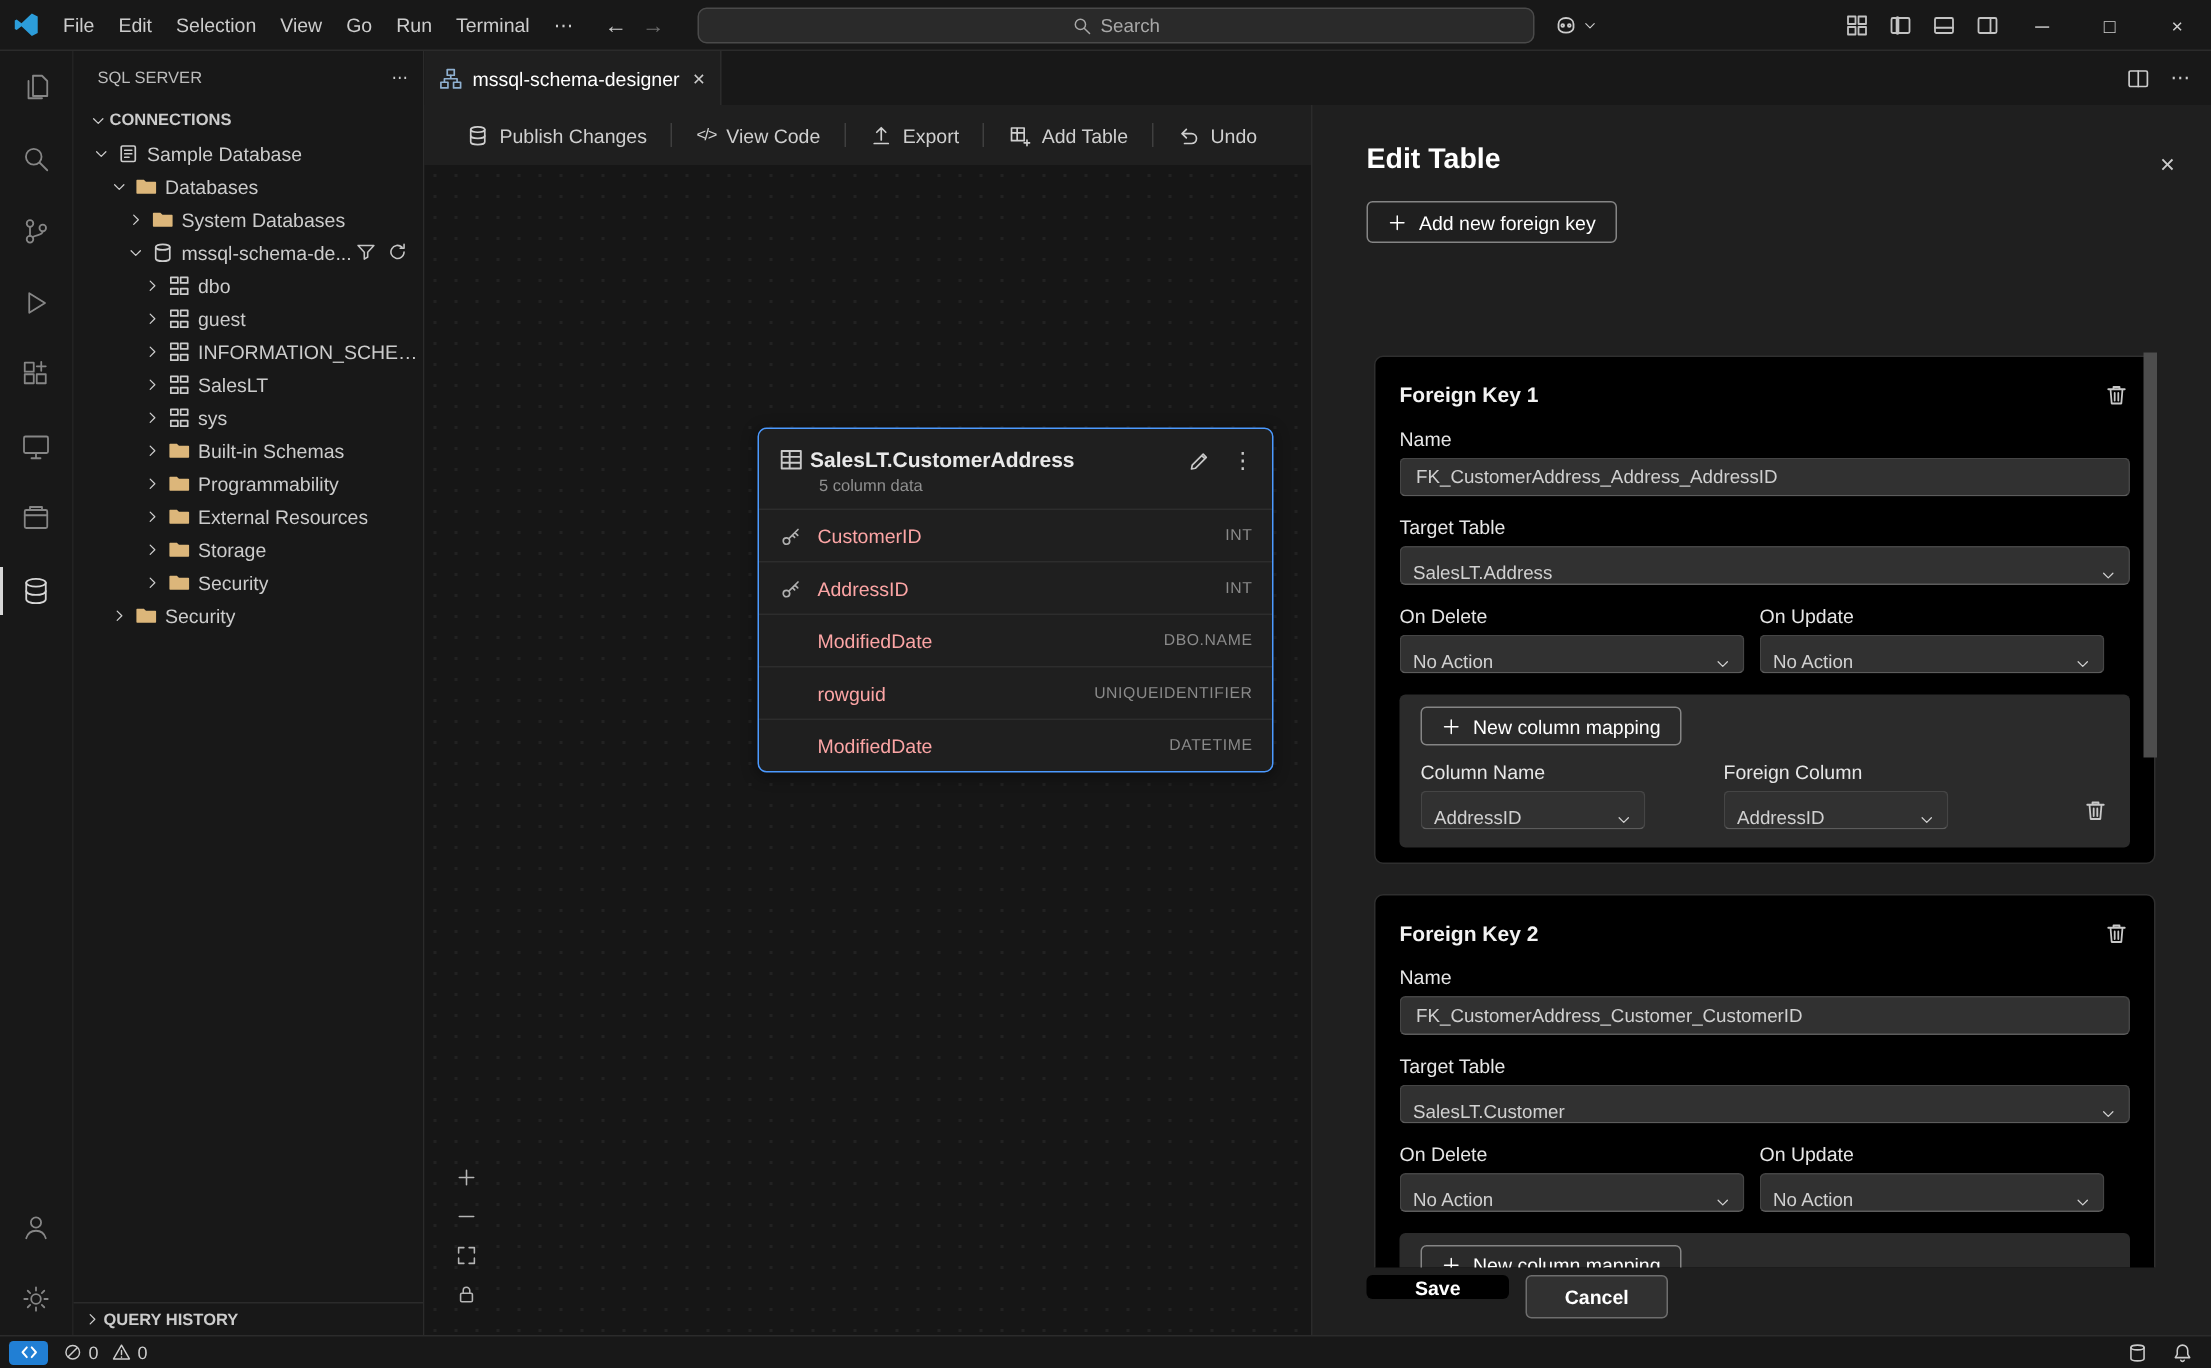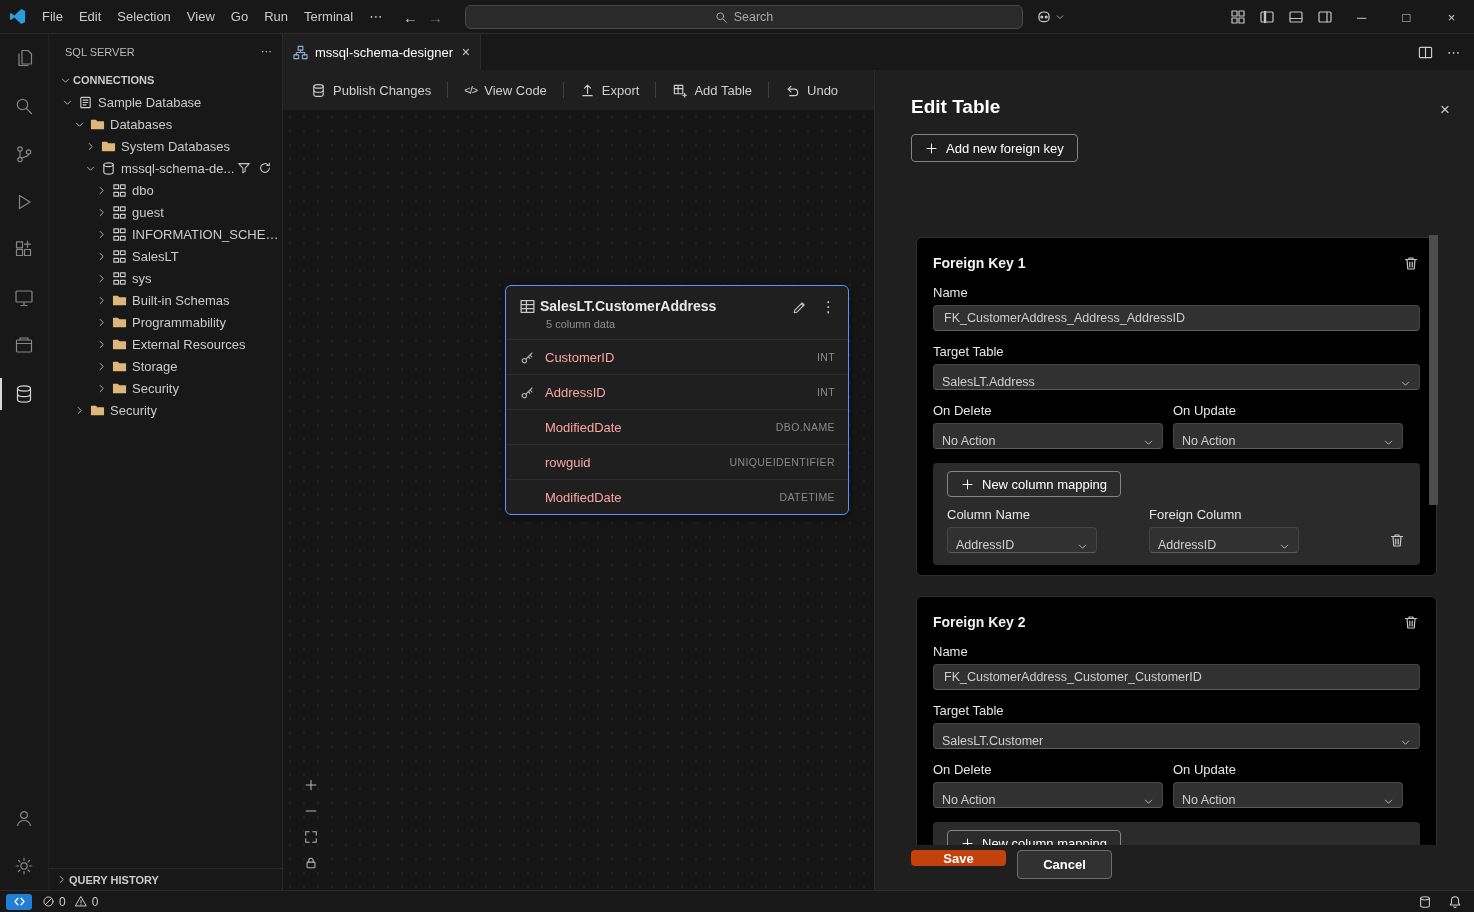--- a/index.html
+++ b/index.html
@@ -95,21 +95,21 @@
   .dropdown{height:26px;background:#313131;border:1px solid #454545;border-bottom-color:#5c5c5c;border-radius:4px;display:flex;align-items:flex-end;justify-content:space-between;padding:0 8px;color:#d0d0d0;font-size:12.5px;cursor:pointer}
   .two-col{display:flex;gap:10px}
   .two-col>div{width:230px}
   .map-card{margin-top:14px;background:#2b2b2b;border-radius:4px;padding:8px 14px 12px 14px}
   .map-btn{height:26px;margin-top:0}
   .map-grid{display:grid;grid-template-columns:202px 218px 1fr;align-items:center}
   .map-grid .field-label{margin:10px 0 5px 0}
   .map-grid .dropdown{width:150px}
   .map-trash{justify-self:end;align-self:center}
   .panel-footer{position:absolute;left:36px;top:780px;display:flex;gap:11px}
-  .btn-primary{width:95px;height:16px;background:#c2410c;border:none;border-radius:4px;color:#ffffff;font-size:13px;font-weight:bold;cursor:pointer;font-family:"Liberation Sans","DejaVu Sans",sans-serif}
+  .btn-primary{width:95px;height:16px;background:#000000;border:none;border-radius:4px;color:#ffffff;font-size:13px;font-weight:bold;cursor:pointer;font-family:"Liberation Sans","DejaVu Sans",sans-serif}
   .btn-secondary{width:95px;height:29px;background:#313131;border:1px solid #6e6e6e;border-radius:4px;color:#ffffff;font-size:13px;font-weight:bold;cursor:pointer;font-family:"Liberation Sans","DejaVu Sans",sans-serif}
   .panel-scrollbar{position:absolute;right:36px;top:165px;width:9px;height:270px;background:#4d4d4d;cursor:pointer}
 
   
   .statusbar{position:absolute;left:0;top:890px;width:1474px;height:22px;background:#181818;border-top:1px solid #2b2b2b;display:flex;align-items:center;font-size:12px;color:#cccccc}
   .remote-badge{width:26px;height:16px;margin-left:6px;background:#217fd4;border-radius:3px;display:flex;align-items:center;justify-content:center;color:#ffffff;cursor:pointer}
   .sb-group{display:flex;align-items:center;gap:4px;margin-left:10px;cursor:pointer}
   .sb-right{margin-left:auto;display:flex;align-items:center;gap:16px;padding-right:12px;color:#cccccc}
 </style>
 </head>

